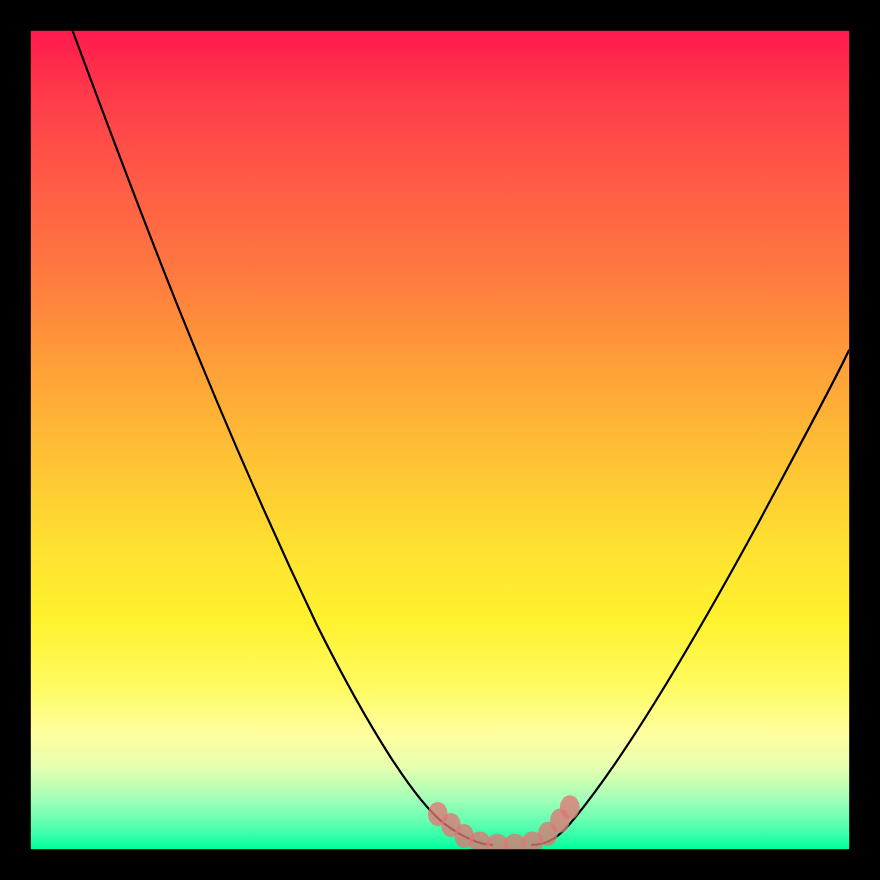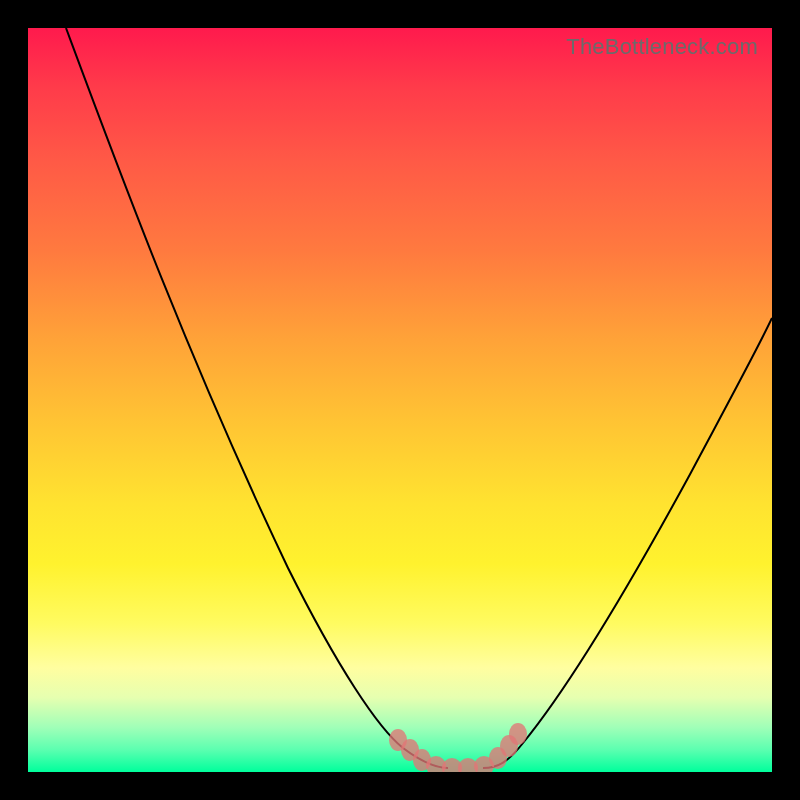--- a/index.html
+++ b/index.html
@@ -70,21 +70,20 @@
     stroke: none;
   }
 </style>
 </head>
 <body>
 
 <div class="frame">
 
   <div class="plot-area">
 
-    <div class="watermark">TheBottleneck.com</div>
 
     <svg class="curve" viewBox="0 0 744 744" preserveAspectRatio="none">
 
       <path class="curve-path" d="M 38 0
                C 90 140, 160 330, 260 540
                C 310 640, 350 700, 375 720
                C 395 735, 410 740, 420 740
                "></path>
 
       <path class="curve-path" d="M 455 740

